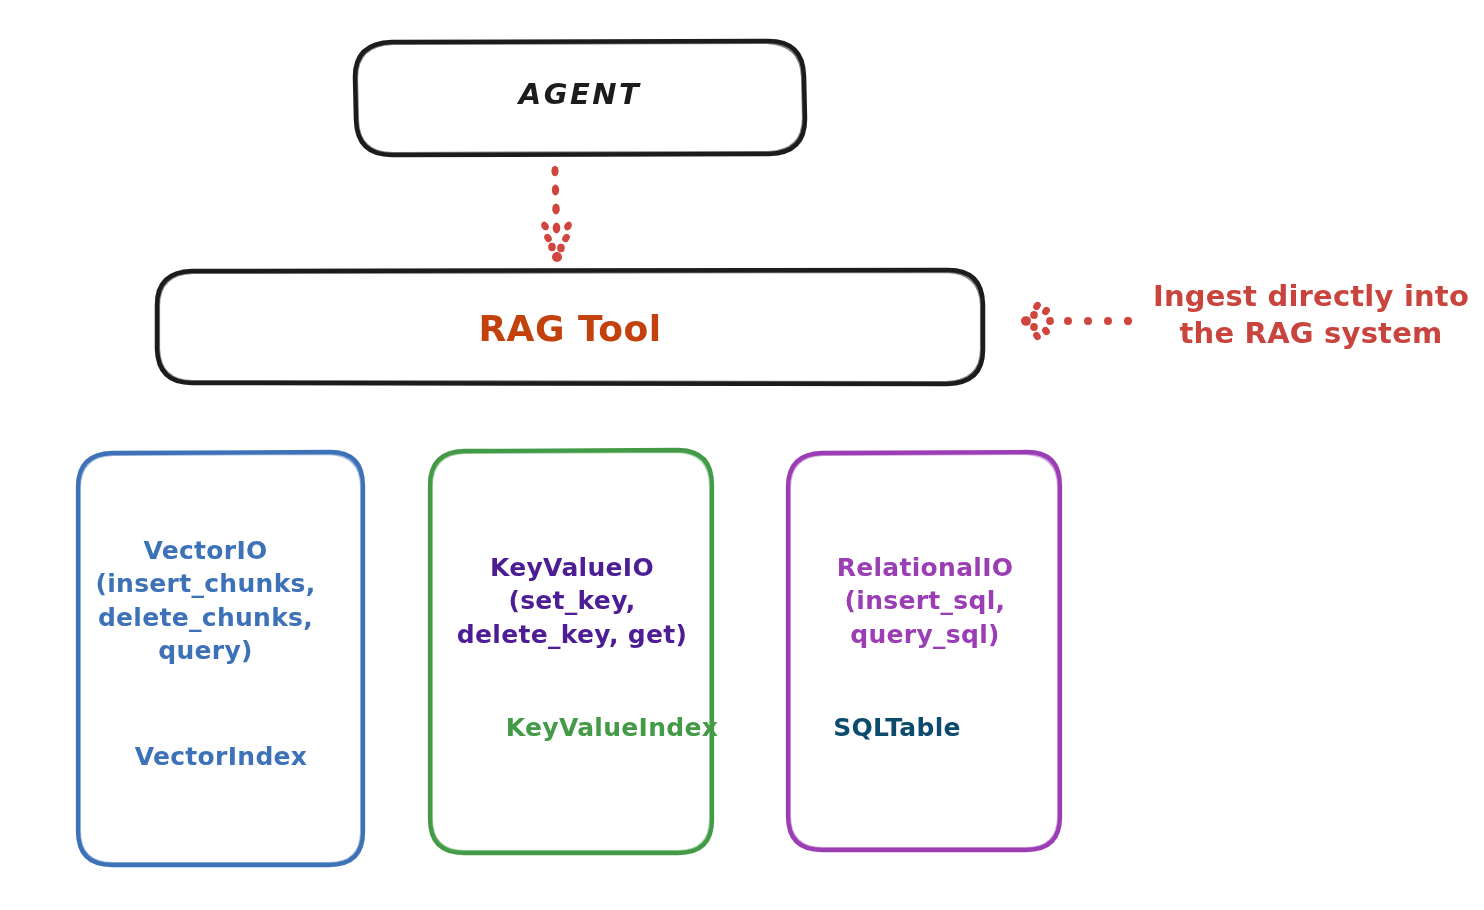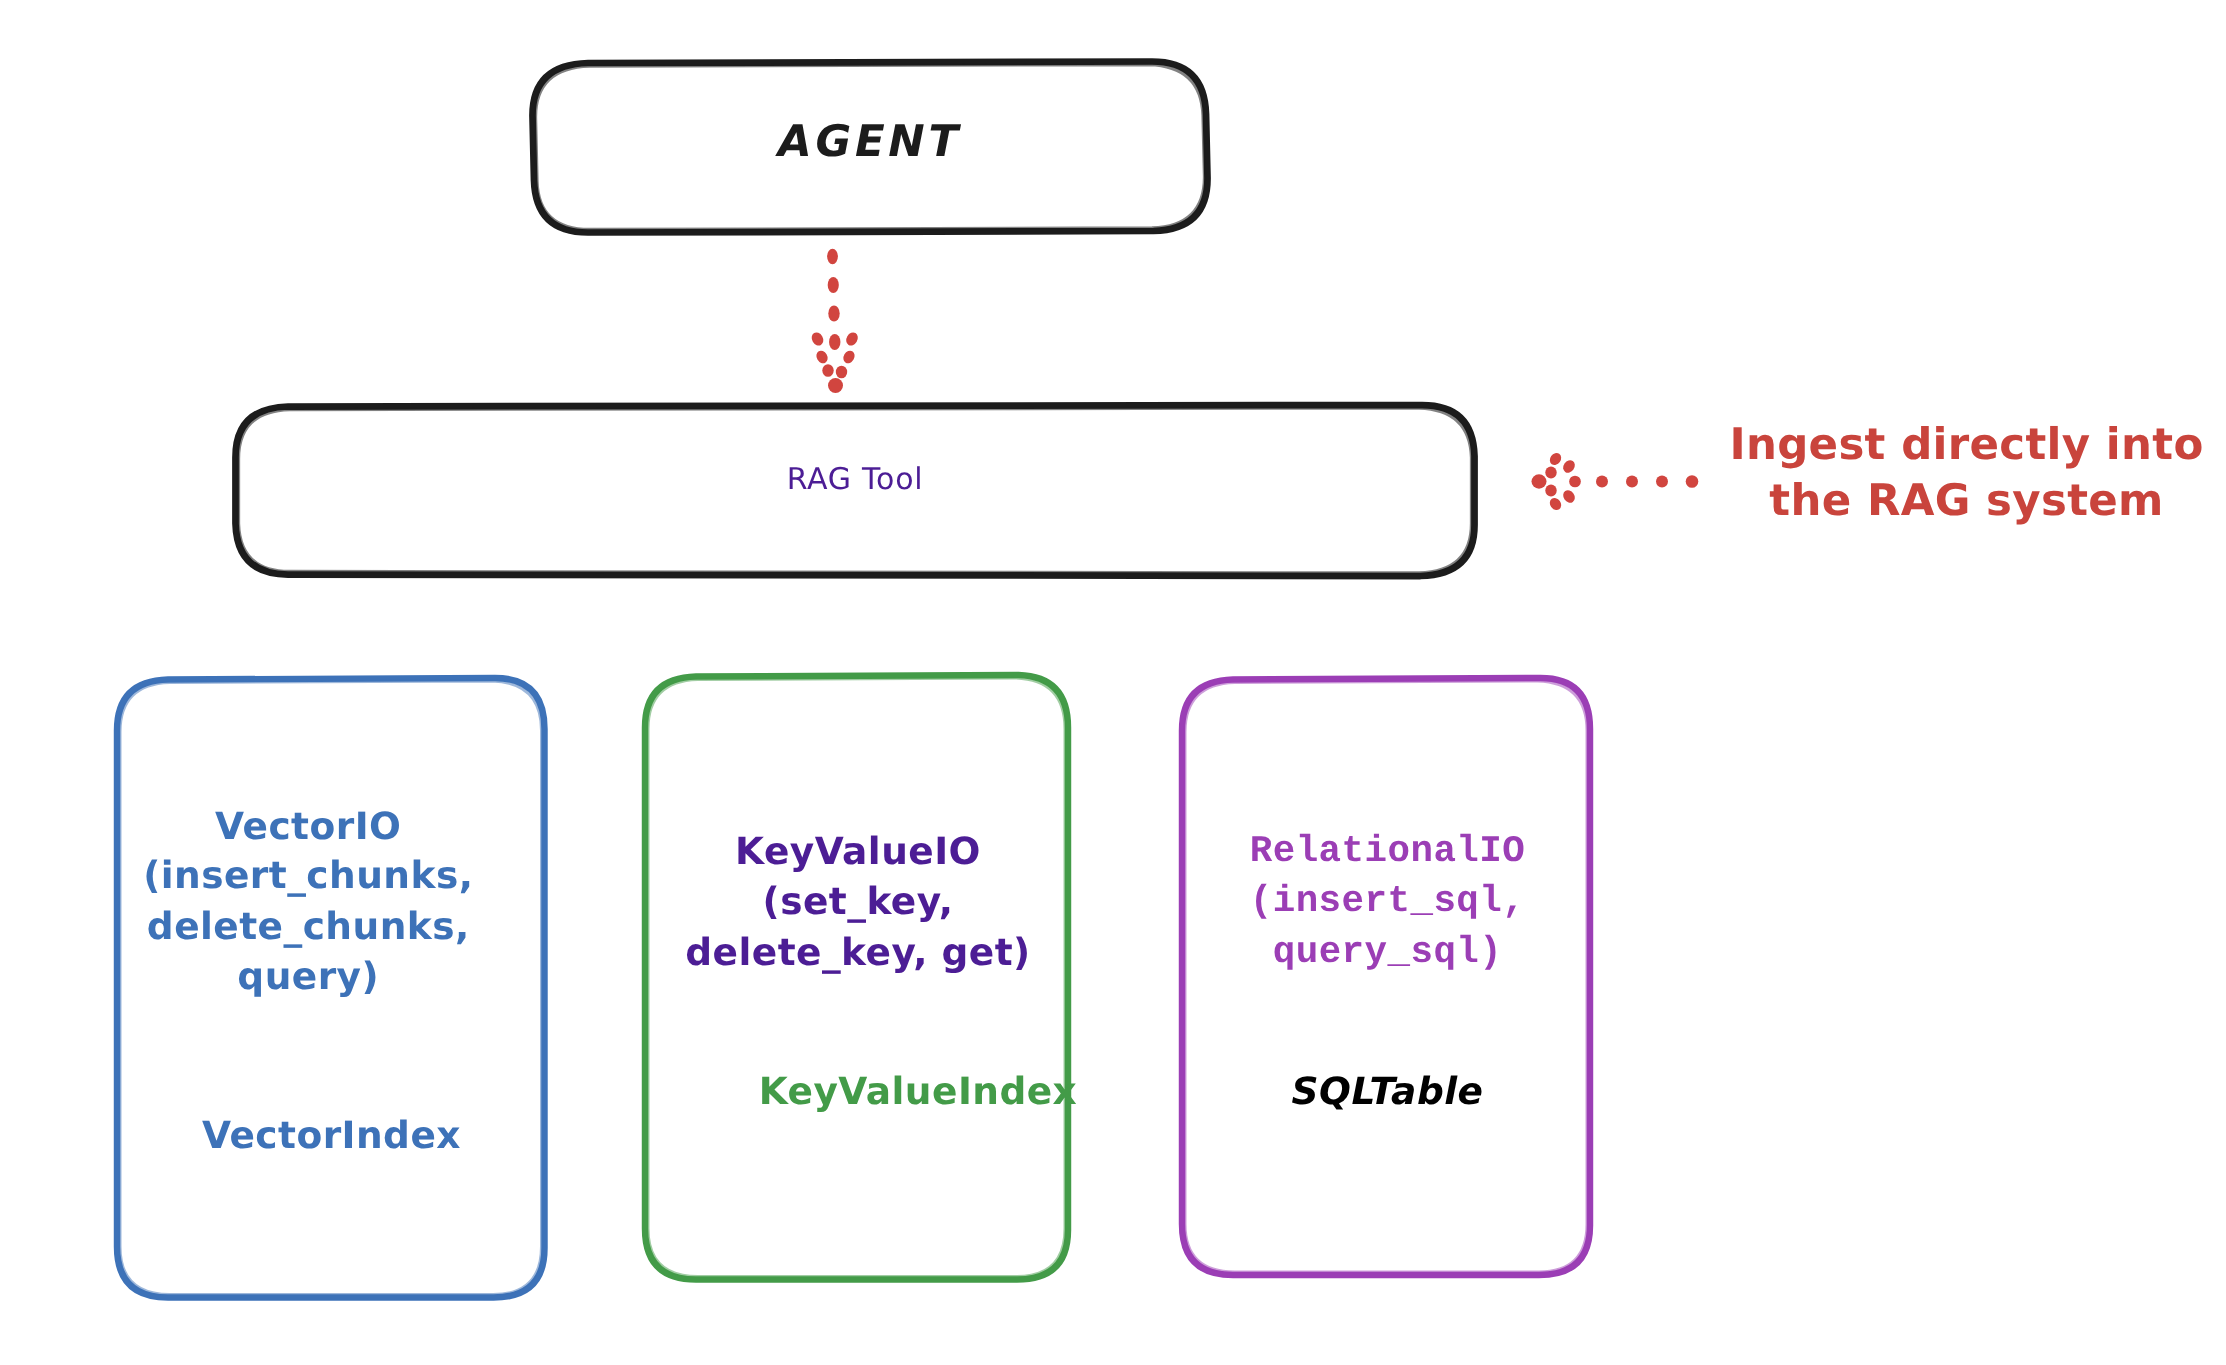--- a/index.html
+++ b/index.html
@@ -41,24 +41,24 @@
     font-weight: 600;
     letter-spacing: 2.5px;
     color: #1c1c1c;
   }
 
   
   #rag-label {
     left: 157px;
     top: 306px;
     width: 826px;
-    font-size: 20px;
-    font-weight: 400;
+    font-size: 36px;
+    font-weight: 700;
     letter-spacing: 0.5px;
-    color: #4c1d95;
+    color: #c2410c;
   }
 
   
   .card-text {
     position: absolute;
     text-align: center;
     font-size: 25px;
     line-height: 1.33;
     font-weight: 600;
     letter-spacing: 0.3px;
@@ -73,22 +73,22 @@
     letter-spacing: 0.3px;
     pointer-events: none;
   }
 
   #vector-api   { left: 82px;  top: 534px; width: 247px; color: #3d72b8; }
   #vector-index { left: 82px;  top: 742px; width: 278px; color: #3d72b8; }
 
   #kv-api       { left: 428px; top: 551px; width: 288px; color: #4c1d95; }
   #kv-index     { left: 428px; top: 713px; width: 288px; color: #439b48; margin-left: 40px; }
 
-  #rel-api      { left: 788px; top: 551px; width: 274px; color: #9b3eb5; font-family: Liberation Mono, monospace; }
-  #rel-index    { left: 788px; top: 713px; width: 274px; color: #000000; font-style: italic; }
+  #rel-api      { left: 788px; top: 551px; width: 274px; color: #9b3eb5; }
+  #rel-index    { left: 760px; top: 713px; width: 274px; color: #0c4a6e; }
 
   
   #annotation-text {
     position: absolute;
     left: 1143px;
     top: 278px;
     width: 336px;
     text-align: center;
     font-size: 29px;
     line-height: 1.28;

